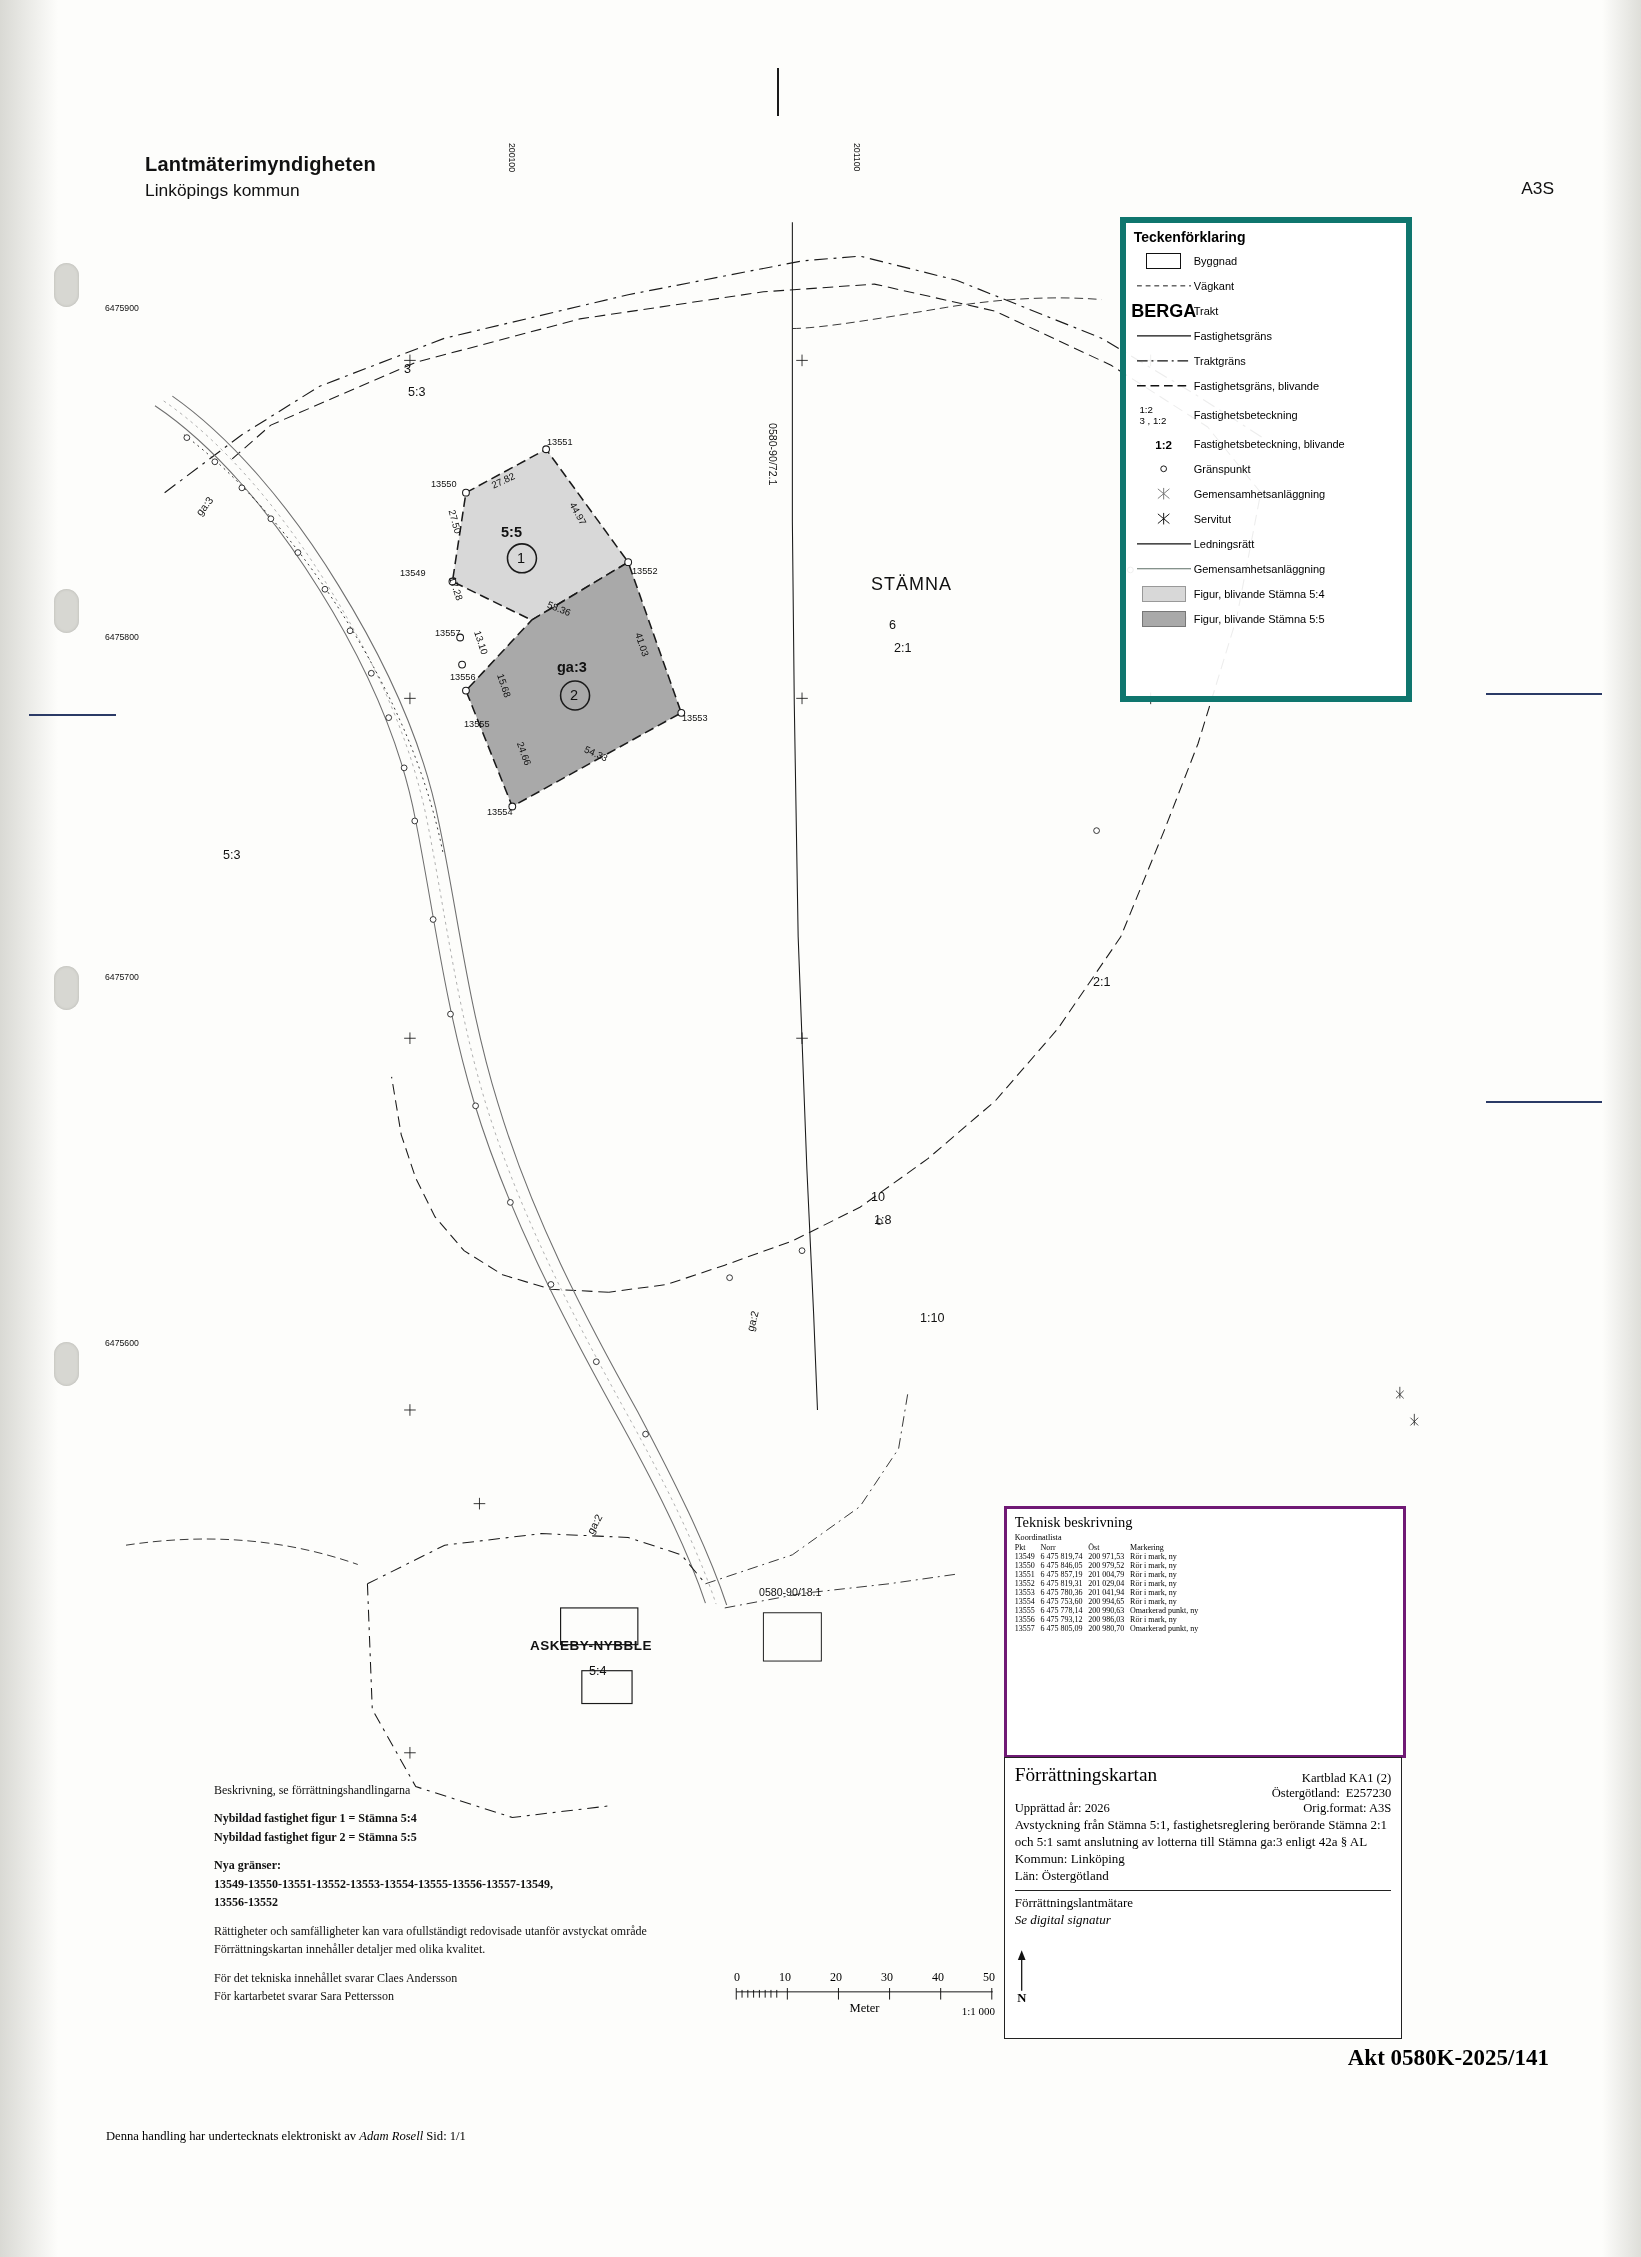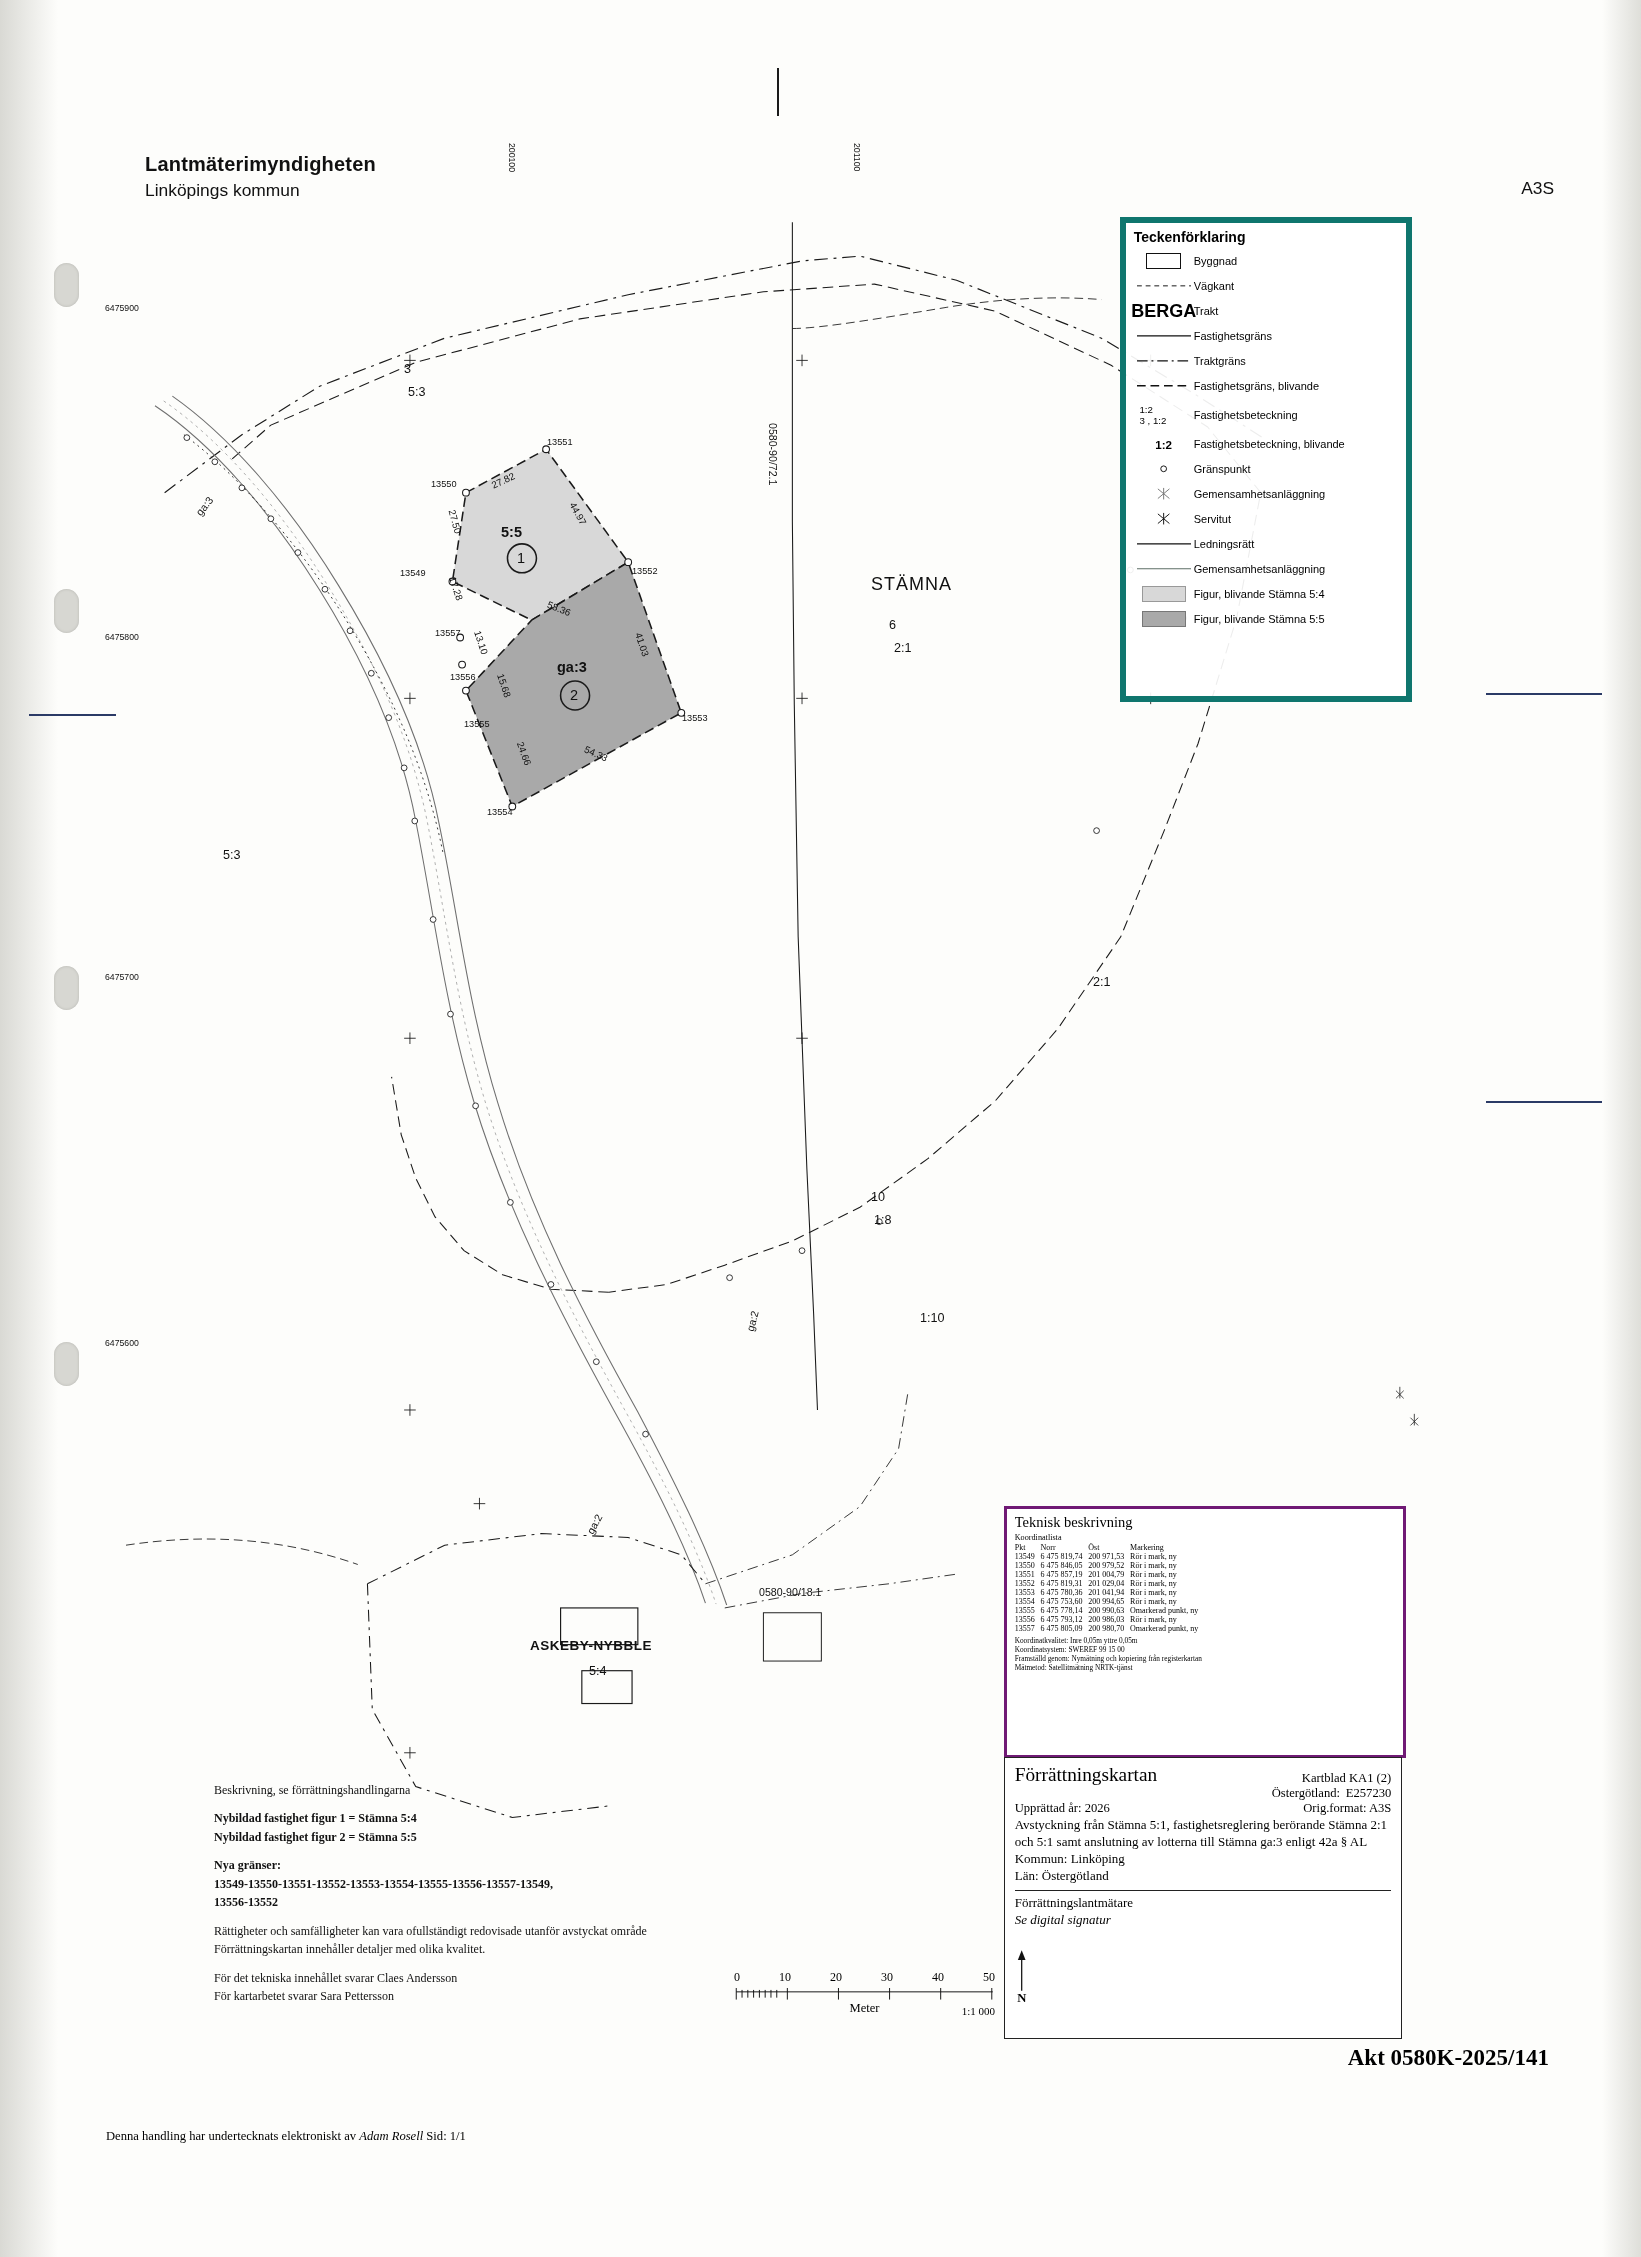--- a/index.html
+++ b/index.html
@@ -466,26 +466,20 @@
             <td>Rör i mark, ny</td>
           </tr>
         <tr>
             <td>13557</td>
             <td>6 475 805,09</td>
             <td>200 980,70</td>
             <td>Omarkerad punkt, ny</td>
           </tr>
       </tbody>
     </table>
-    <div class="techfoot">
-      <div>Koordinatkvalitet: Inre 0,05m yttre 0,05m</div>
-      <div>Koordinatsystem: SWEREF 99 15 00</div>
-      <div>Framställd genom: Nymätning och kopiering från registerkartan</div>
-      <div>Mätmetod: Satellitmätning NRTK-tjänst</div>
-    </div>
   </div>
 
   <div class="titleblock">
     <div class="tb-main">
       <div class="tb-row">
         <span class="tb-big">Förrättningskartan</span>
         <span style="align-self:flex-end">Kartblad KA1 (2)</span>
       </div>
       <div class="tb-row" style="justify-content:flex-end">
         <span>Östergötland:</span>

